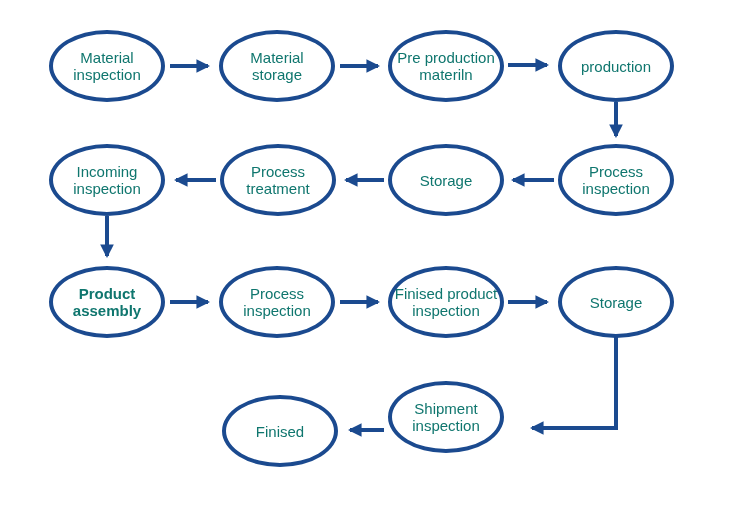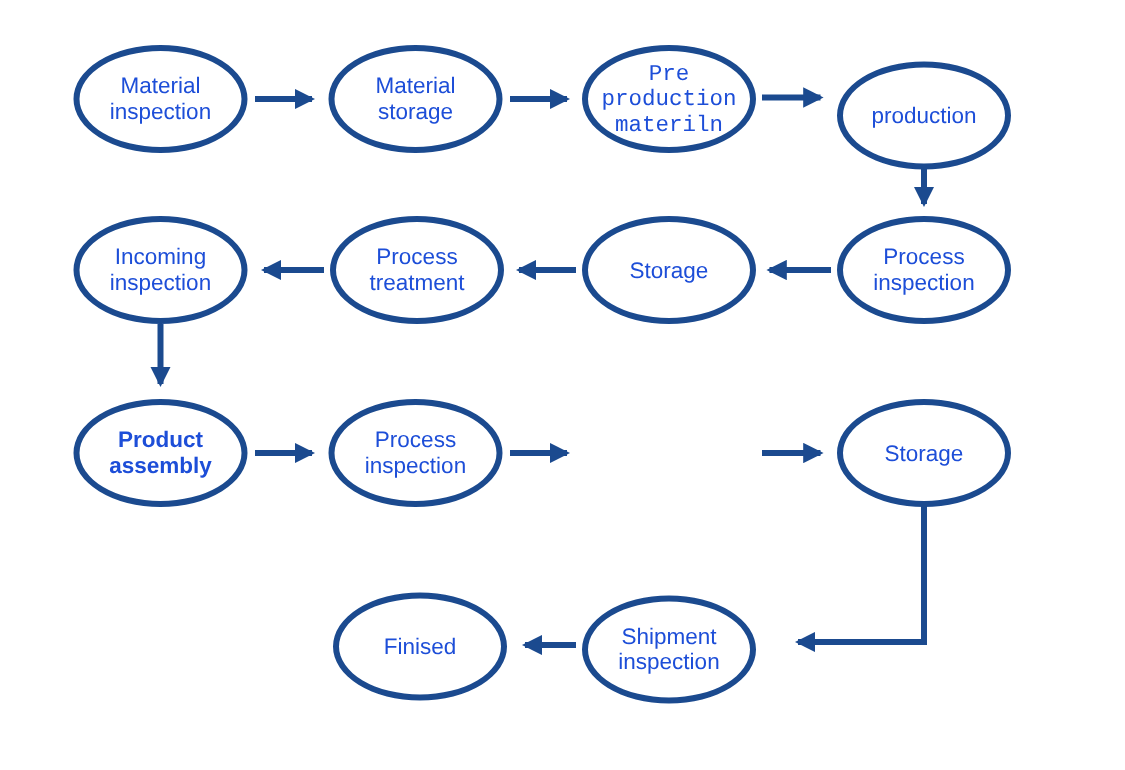--- a/index.html
+++ b/index.html
@@ -33,21 +33,21 @@
     display: flex;
     align-items: center;
     justify-content: center;
   }
   .node-label {
     display: block;
     width: 106px;
     text-align: center;
     font-size: 15px;
     line-height: 17px;
-    color: #1d4ed8;
+    color: #0f766e;
   }
 </style>
 </head>
 <body>
 
 <div id="canvas">
 
   <svg id="arrow-layer" viewBox="0 0 750 513" xmlns="http://www.w3.org/2000/svg">
     <defs>
       <marker id="ah" viewBox="0 0 10 10" refX="8.5" refY="5" markerWidth="3.4" markerHeight="3.4" orient="auto-start-reverse">
@@ -70,24 +70,24 @@
       <path d="M384,430 L350,430" marker-end="url(#ah)"></path>
     </g>
   </svg>
 
   <div class="node" style="left:49px;  top:30px;">
     <span class="node-label">Material inspection</span>
   </div>
   <div class="node" style="left:219px; top:30px;">
     <span class="node-label">Material storage</span>
   </div>
-  <div class="node" style="left:388px; top:30px;font-family:Liberation Mono, monospace;">
+  <div class="node" style="left:388px; top:30px;">
     <span class="node-label">Pre production materiln</span>
   </div>
-  <div class="node" style="left:558px; top:41px;justify-content:center;">
+  <div class="node" style="left:558px; top:30px;justify-content:center;">
     <span class="node-label">production</span>
   </div>
 
   <div class="node" style="left:49px;  top:144px;justify-content:center;">
     <span class="node-label">Incoming inspection</span>
   </div>
   <div class="node" style="left:220px; top:144px;">
     <span class="node-label">Process treatment</span>
   </div>
   <div class="node" style="left:388px; top:144px;">
@@ -96,24 +96,27 @@
   <div class="node" style="left:558px; top:144px;">
     <span class="node-label">Process inspection</span>
   </div>
 
   <div class="node" style="left:49px;  top:266px;font-weight:bold;">
     <span class="node-label">Product assembly</span>
   </div>
   <div class="node" style="left:219px; top:266px;">
     <span class="node-label">Process inspection</span>
   </div>
+  <div class="node" style="left:388px; top:266px;">
+    <span class="node-label">Finised product inspection</span>
+  </div>
   <div class="node" style="left:558px; top:266px;">
     <span class="node-label">Storage</span>
   </div>
 
   <div class="node" style="left:222px; top:395px;">
     <span class="node-label">Finised</span>
   </div>
-  <div class="node" style="left:388px; top:397px;">
+  <div class="node" style="left:388px; top:381px;">
     <span class="node-label">Shipment inspection</span>
   </div>
 
 </div>
 
 </body></html>

